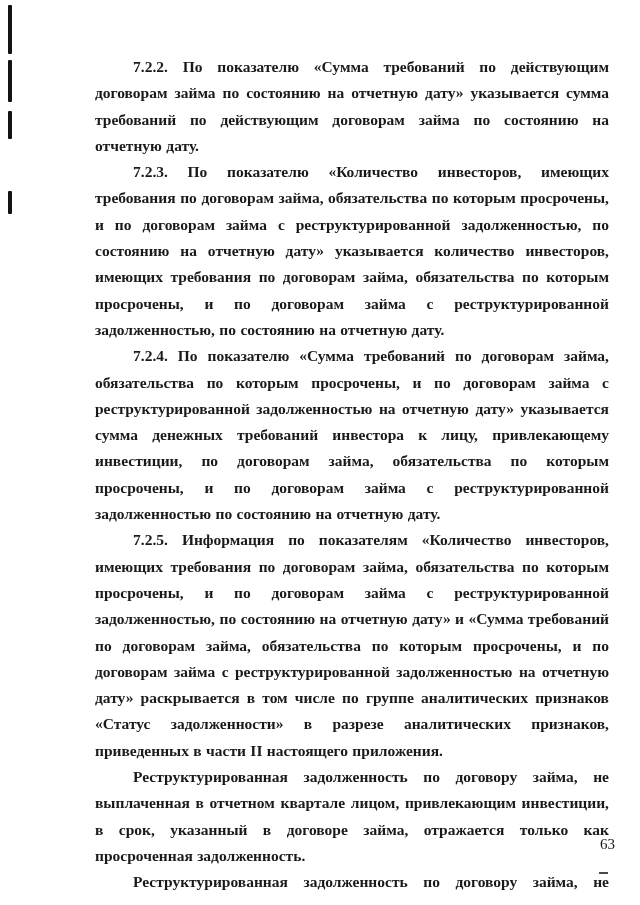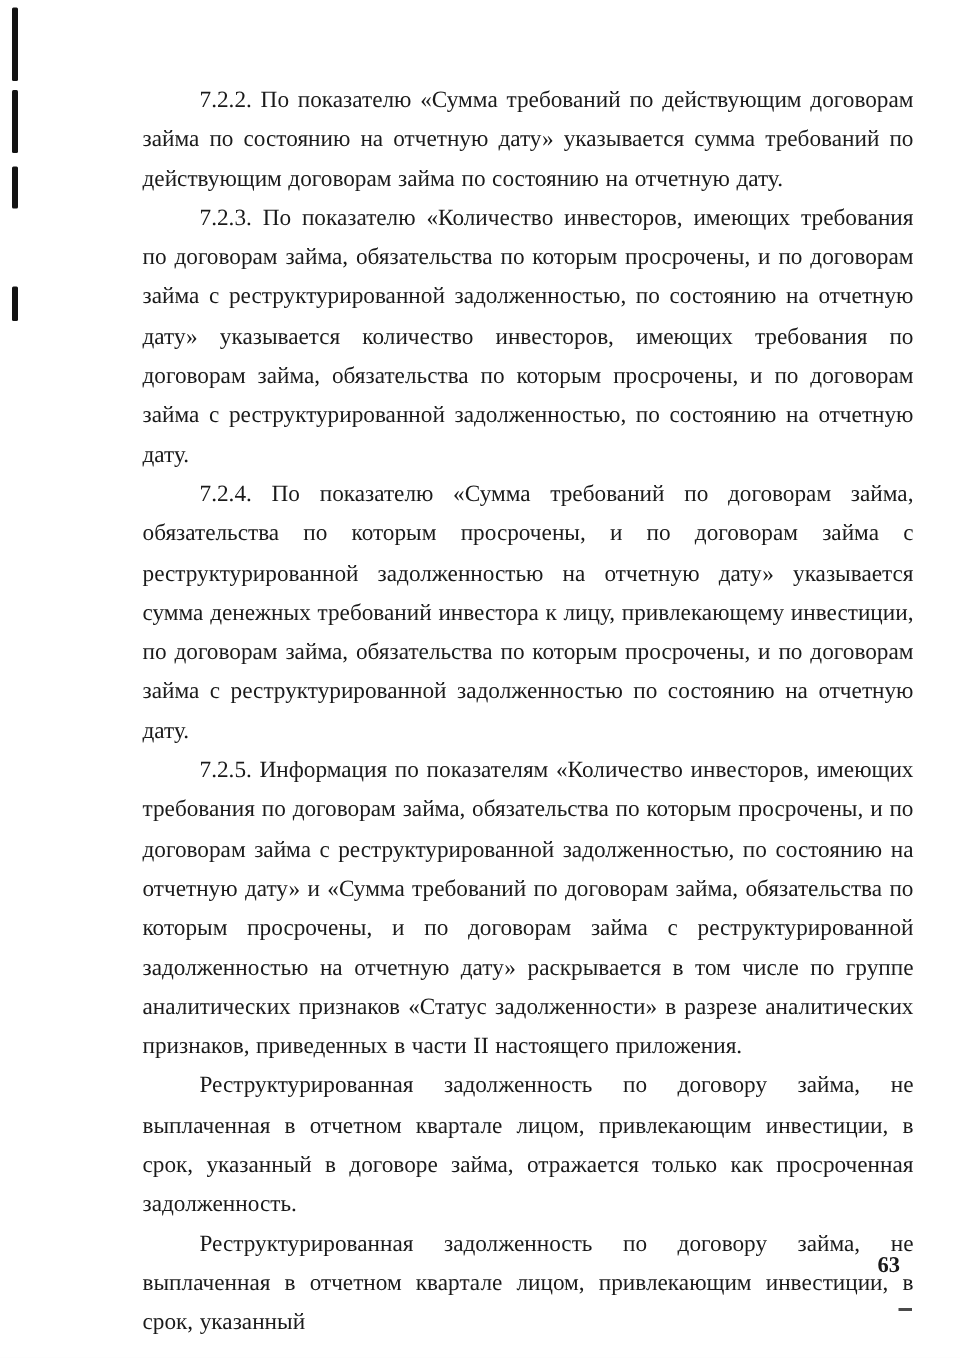--- a/index.html
+++ b/index.html
@@ -26,39 +26,39 @@
       width: 514px;
       font-size: 15.5px;
       line-height: 26.3px;
       text-align: justify;
       text-justify: inter-word;
     }
     .para {
       margin: 0;
       text-indent: 38px;
       word-spacing: 0.5px;
+      font-weight: bold;
     }
     .artifact {
       position: absolute;
       left: 8px;
       width: 4px;
       background: #131313;
       border-radius: 1px;
     }
     .a1 { top: 5px;   height: 49px; }
     .a2 { top: 60px;  height: 42px; }
     .a3 { top: 111px; height: 28px; }
     .a4 { top: 191px; height: 23px; }
     .page-number {
       position: absolute;
-      right: 40px;
+      right: 25px;
       top: 836px;
       font-size: 15px;
       color: #1a1a1a;
-      font-weight: bold;
     }
     .dash-mark {
       position: absolute;
       right: 32px;
       top: 872px;
       width: 9px;
       height: 2px;
       background: #4a4a4a;
     }
   </style>

